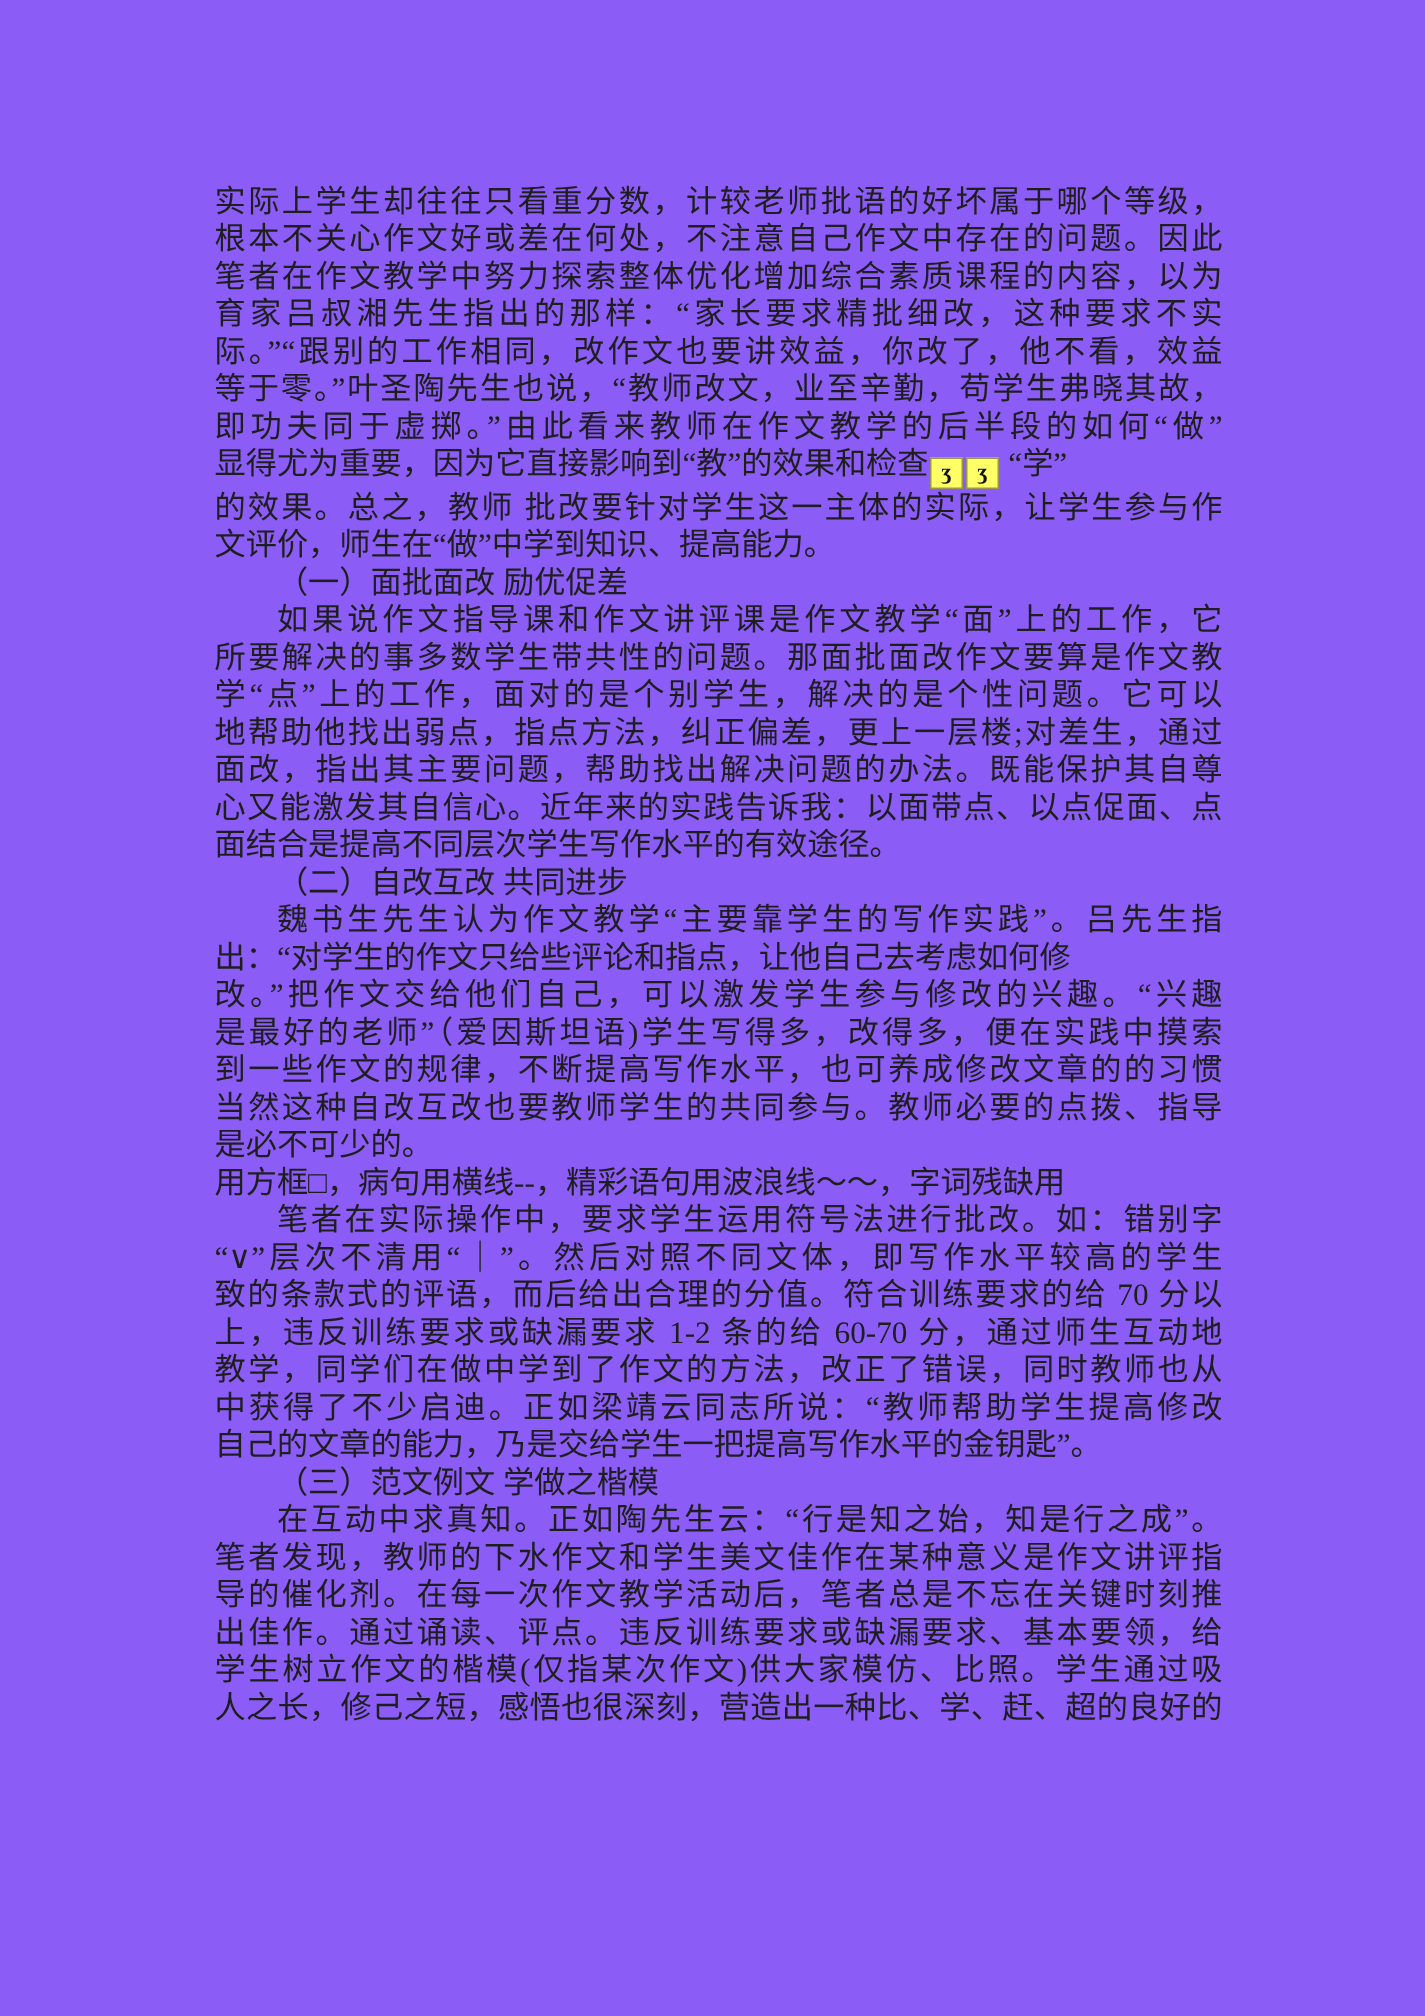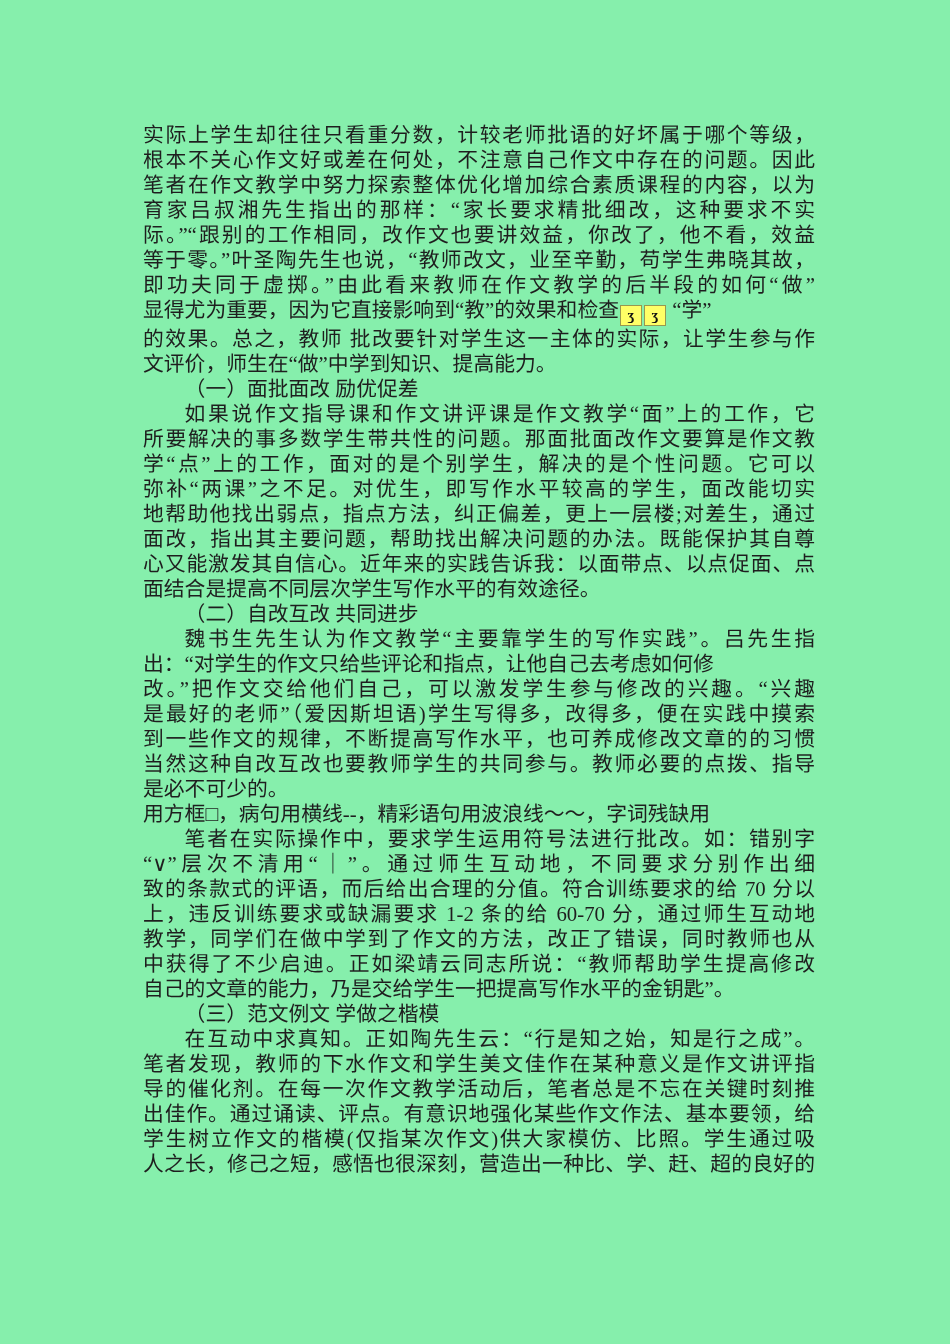--- a/index.html
+++ b/index.html
@@ -4,21 +4,21 @@
 <style>
   html, body {
     margin: 0;
     padding: 0;
     background: #ffffff;
   }
   .page {
     position: relative;
     width: 950px;
     height: 1344px;
-    background: #86efac;
+    background: #8b5cf6;
     overflow: hidden;
     font-family: "Liberation Serif", "DejaVu Serif", serif;
     color: #1e1e1e;
   }
   .textblock {
     position: absolute;
     left: 143px;
     top: 122px;
     width: 672px;
     font-size: 20.8px;
@@ -66,42 +66,41 @@
       <div class="line just">际。”“跟别的工作相同，改作文也要讲效益，你改了，他不看，效益</div>
       <div class="line just">等于零。”叶圣陶先生也说，“教师改文，业至辛勤，苟学生弗晓其故，</div>
       <div class="line just">即功夫同于虚掷。”由此看来教师在作文教学的后半段的如何“做”</div>
       <div class="line"><span>显得尤为重要，因为它直接影响到“教”的效果和检查</span><span class="hl-marker" style="background: rgb(255, 255, 102); border-color: rgb(152, 152, 79);">ʒ</span><span class="hl-marker" style="background: rgb(255, 255, 102); border-color: rgb(152, 152, 79);">ʒ</span><span> “学”</span></div>
       <div class="line just">的效果。总之，教师 批改要针对学生这一主体的实际，让学生参与作</div>
       <div class="line">文评价，师生在“做”中学到知识、提高能力。</div>
       <div class="line indent">（一）面批面改 励优促差</div>
       <div class="line just indent">如果说作文指导课和作文讲评课是作文教学“面”上的工作，它</div>
       <div class="line just">所要解决的事多数学生带共性的问题。那面批面改作文要算是作文教</div>
       <div class="line just">学“点”上的工作，面对的是个别学生，解决的是个性问题。它可以</div>
-      <div class="line just">弥补“两课”之不足。对优生，即写作水平较高的学生，面改能切实</div>
       <div class="line just">地帮助他找出弱点，指点方法，纠正偏差，更上一层楼;对差生，通过</div>
       <div class="line just">面改，指出其主要问题，帮助找出解决问题的办法。既能保护其自尊</div>
       <div class="line just">心又能激发其自信心。近年来的实践告诉我：以面带点、以点促面、点</div>
       <div class="line">面结合是提高不同层次学生写作水平的有效途径。</div>
       <div class="line indent">（二）自改互改 共同进步</div>
       <div class="line just indent">魏书生先生认为作文教学“主要靠学生的写作实践”。吕先生指</div>
       <div class="line">出：“对学生的作文只给些评论和指点，让他自己去考虑如何修</div>
       <div class="line just">改。”把作文交给他们自己，可以激发学生参与修改的兴趣。“兴趣</div>
       <div class="line just">是最好的老师”（爱因斯坦语)学生写得多，改得多，便在实践中摸索</div>
       <div class="line just">到一些作文的规律，不断提高写作水平，也可养成修改文章的的习惯</div>
       <div class="line just">当然这种自改互改也要教师学生的共同参与。教师必要的点拨、指导</div>
       <div class="line">是必不可少的。</div>
       <div class="line">用方框□，病句用横线--，精彩语句用波浪线～～，字词残缺用</div>
       <div class="line just indent">笔者在实际操作中，要求学生运用符号法进行批改。如：错别字</div>
-      <div class="line just">“∨”层次不清用“｜”。通过师生互动地，不同要求分别作出细</div>
+      <div class="line just">“∨”层次不清用“｜”。然后对照不同文体，即写作水平较高的学生</div>
       <div class="line just">致的条款式的评语，而后给出合理的分值。符合训练要求的给 70 分以</div>
       <div class="line just">上，违反训练要求或缺漏要求 1-2 条的给 60-70 分，通过师生互动地</div>
       <div class="line just">教学，同学们在做中学到了作文的方法，改正了错误，同时教师也从</div>
       <div class="line just">中获得了不少启迪。正如梁靖云同志所说：“教师帮助学生提高修改</div>
       <div class="line">自己的文章的能力，乃是交给学生一把提高写作水平的金钥匙”。</div>
       <div class="line indent">（三）范文例文 学做之楷模</div>
       <div class="line just indent">在互动中求真知。正如陶先生云：“行是知之始，知是行之成”。</div>
       <div class="line just">笔者发现，教师的下水作文和学生美文佳作在某种意义是作文讲评指</div>
       <div class="line just">导的催化剂。在每一次作文教学活动后，笔者总是不忘在关键时刻推</div>
-      <div class="line just">出佳作。通过诵读、评点。有意识地强化某些作文作法、基本要领，给</div>
+      <div class="line just">出佳作。通过诵读、评点。违反训练要求或缺漏要求、基本要领，给</div>
       <div class="line just">学生树立作文的楷模(仅指某次作文)供大家模仿、比照。学生通过吸</div>
       <div class="line just">人之长，修己之短，感悟也很深刻，营造出一种比、学、赶、超的良好的</div>
     </div>
 </div>
 
 </body></html>

